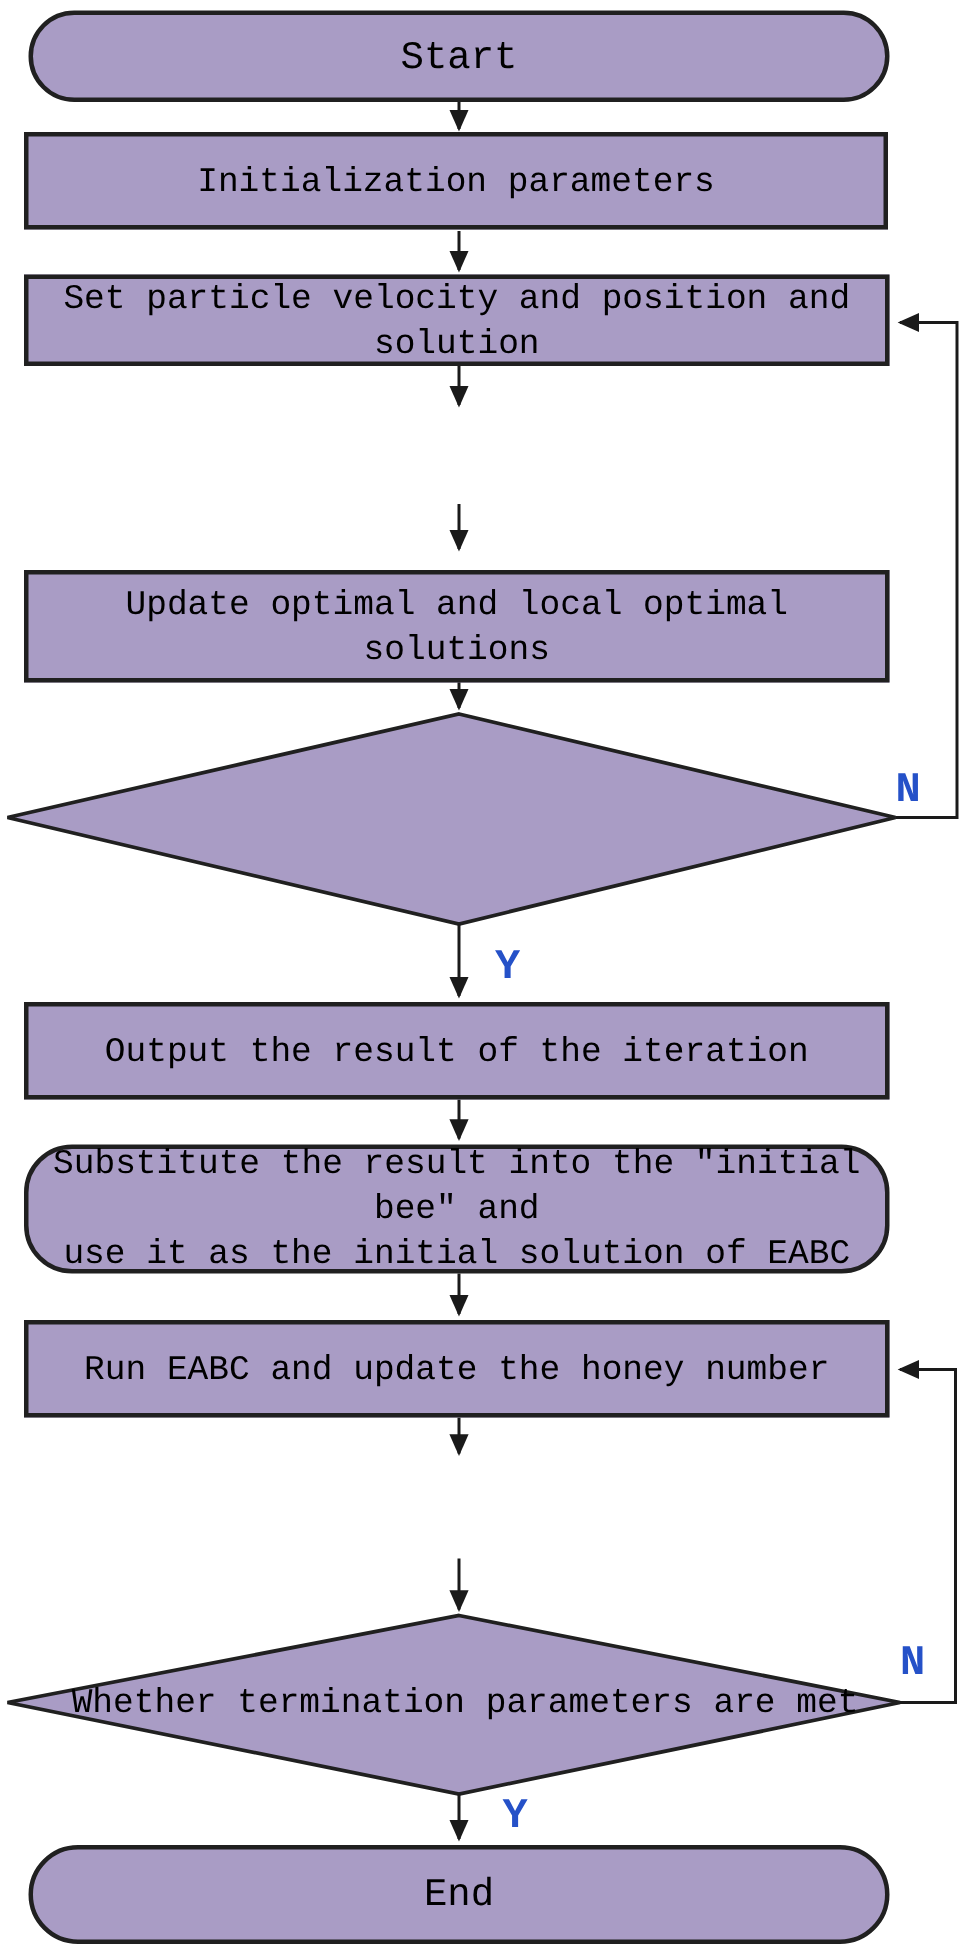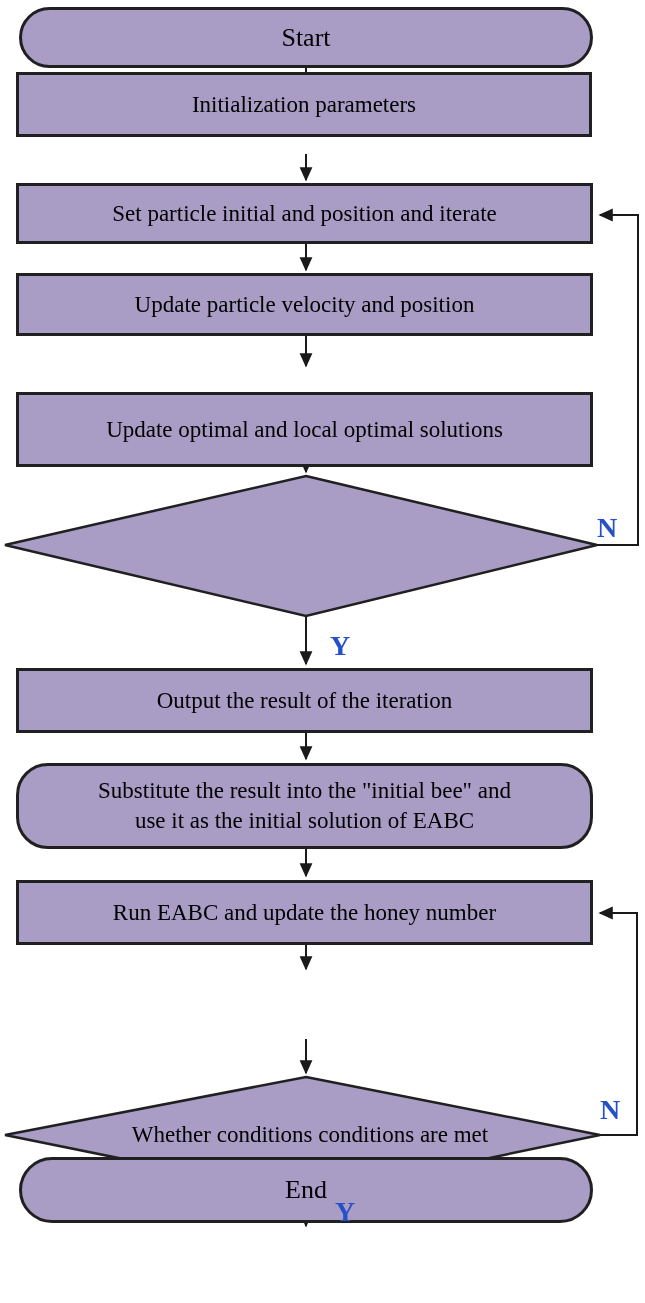--- a/index.html
+++ b/index.html
@@ -9,21 +9,21 @@
     --text: #000000;
     --branch-label: #2551c8;
     --background: #ffffff;
   }
   html, body { margin: 0; padding: 0; background: var(--background); }
   .canvas {
     position: relative;
     width: 645px;
     height: 1303px;
     background: var(--background);
-    font-family: Liberation Serif, serif;
+    font-family: Liberation Mono, monospace;
     overflow: hidden;
   }
   svg.wires { position: absolute; left: 0; top: 0; width: 645px; height: 1303px; }
   .wire { stroke: var(--connector); stroke-width: 2; fill: none; }
   .shape { fill: var(--node-fill); stroke: var(--node-border); stroke-width: 2.5; }
   .node {
     position: absolute;
     box-sizing: border-box;
     display: flex;
     align-items: center;
@@ -80,39 +80,38 @@
     <line class="wire" x1="306" y1="945" x2="306" y2="969" marker-end="url(#arrow)"></line>
     <line class="wire" x1="306" y1="1039" x2="306" y2="1073" marker-end="url(#arrow)"></line>
     <line class="wire" x1="306" y1="1196" x2="306" y2="1226" marker-end="url(#arrow)"></line>
 
     <polyline class="wire" points="597,545 638,545 638,215 600,215" marker-end="url(#arrow)"></polyline>
     <polyline class="wire" points="600,1135 637,1135 637,913 600,913" marker-end="url(#arrow)"></polyline>
   </svg>
 
   <div class="node terminator" style="left:19px; top:7px; width:574px; height:61px;">Start</div>
 
-  <div class="node" style="left:16px; top:72px; width:576px; height:65px;">Initialization parameters</div>
+  <div class="node" style="left:16px; top:88px; width:576px; height:65px;">Initialization parameters</div>
 
-  <div class="node" style="left:16px; top:183px; width:577px; height:61px;">Set particle initial and position and iterate</div>
+  <div class="node" style="left:16px; top:183px; width:577px; height:61px;">Set particle velocity and position and solution</div>
 
-  <div class="node" style="left:16px; top:273px; width:577px; height:63px;">Update particle velocity and position</div>
 
-  <div class="node" style="left:16px; top:392px; width:577px; height:75px;">Update optimal and local optimal solutions</div>
+  <div class="node" style="left:16px; top:380px; width:577px; height:75px;">Update optimal and local optimal solutions</div>
 
 
   <div class="node" style="left:16px; top:668px; width:577px; height:65px;">Output the result of the iteration</div>
 
   <div class="node" style="left:16px; top:763px; width:577px; height:86px;border-radius:32px;">Substitute the result into the "initial bee" and
 use it as the initial solution of EABC</div>
 
   <div class="node" style="left:16px; top:880px; width:577px; height:65px;">Run EABC and update the honey number</div>
 
 
-  <div class="diamond-label" style="left:30px; top:1120px; width:560px;">Whether conditions conditions are met</div>
+  <div class="diamond-label" style="left:30px; top:1120px; width:560px;">Whether termination parameters are met</div>
 
-  <div class="node terminator" style="left:19px; top:1157px; width:574px; height:66px;">End</div>
+  <div class="node terminator" style="left:19px; top:1230px; width:574px; height:66px;">End</div>
 
   <span class="branch-label" style="left:330px; top:632px;">Y</span>
   <span class="branch-label" style="left:597px; top:514px;">N</span>
   <span class="branch-label" style="left:335px; top:1198px;">Y</span>
   <span class="branch-label" style="left:600px; top:1096px;">N</span>
 
 </div>
 
 </body></html>

